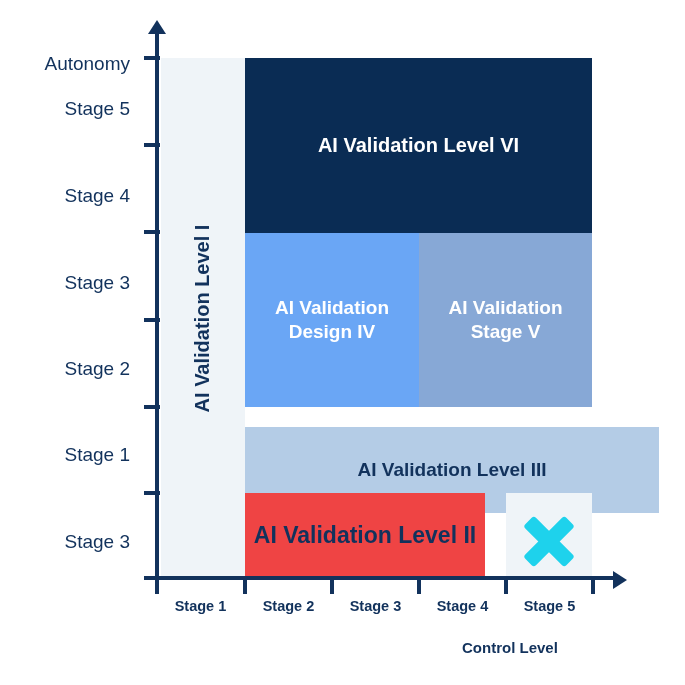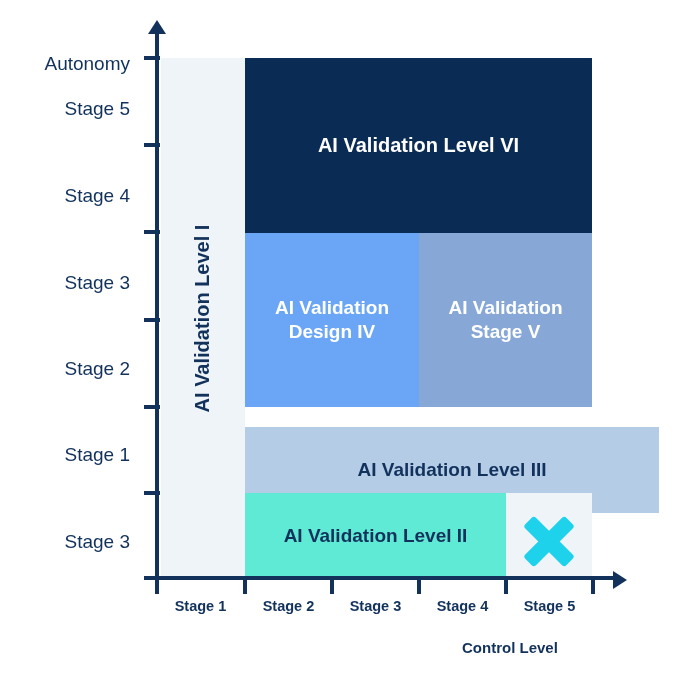--- a/index.html
+++ b/index.html
@@ -161,25 +161,25 @@
     width: 414px;
     height: 86px;
     background: #b4cce6;
     color: #12325c;
     font-size: 19px;
     margin-top: 20px;
   }
   #block-level-2 {
     left: 245px;
     top: 493px;
-    width: 261px;
+    width: 240px;
     height: 85px;
-    background: #5eead4;
-    color: #12325c;
-    font-size: 19px;
+    background: #ef4444;
+    color: #12325c;
+    font-size: 23px;
   }
   #block-empty-cell {
     left: 506px;
     top: 493px;
     width: 86px;
     height: 85px;
     background: #eff4f8;
   }
 
   

